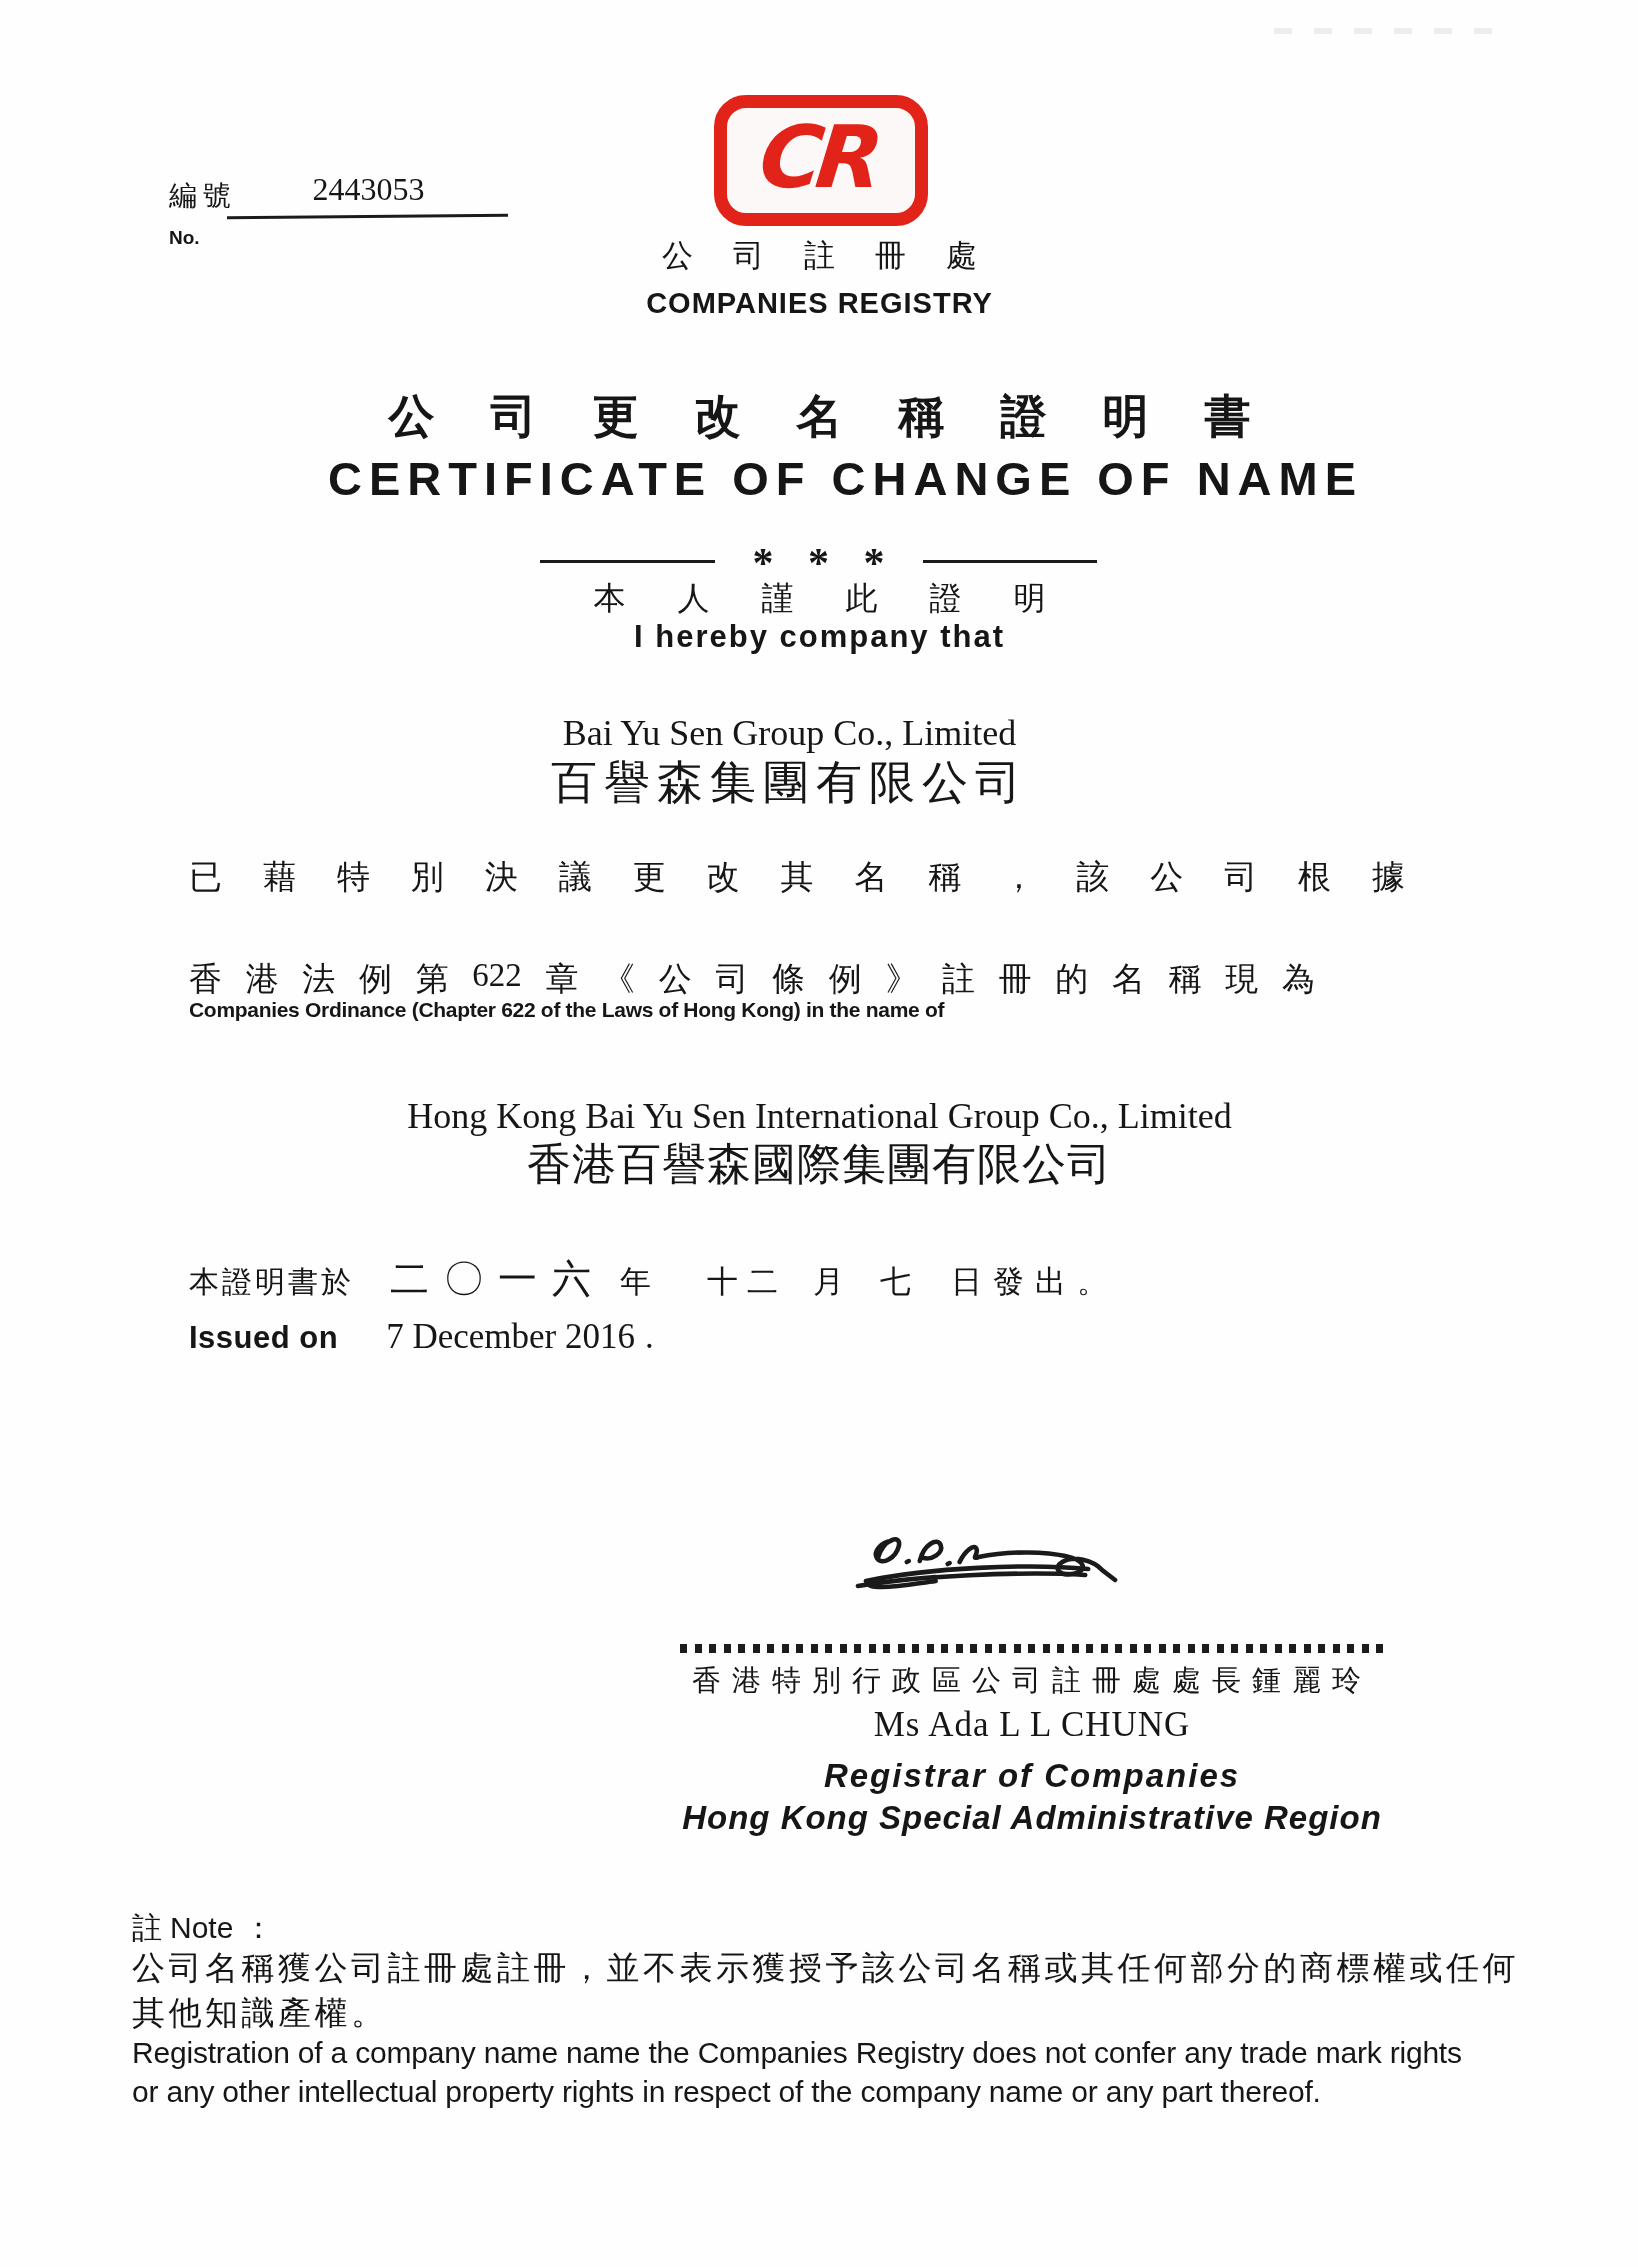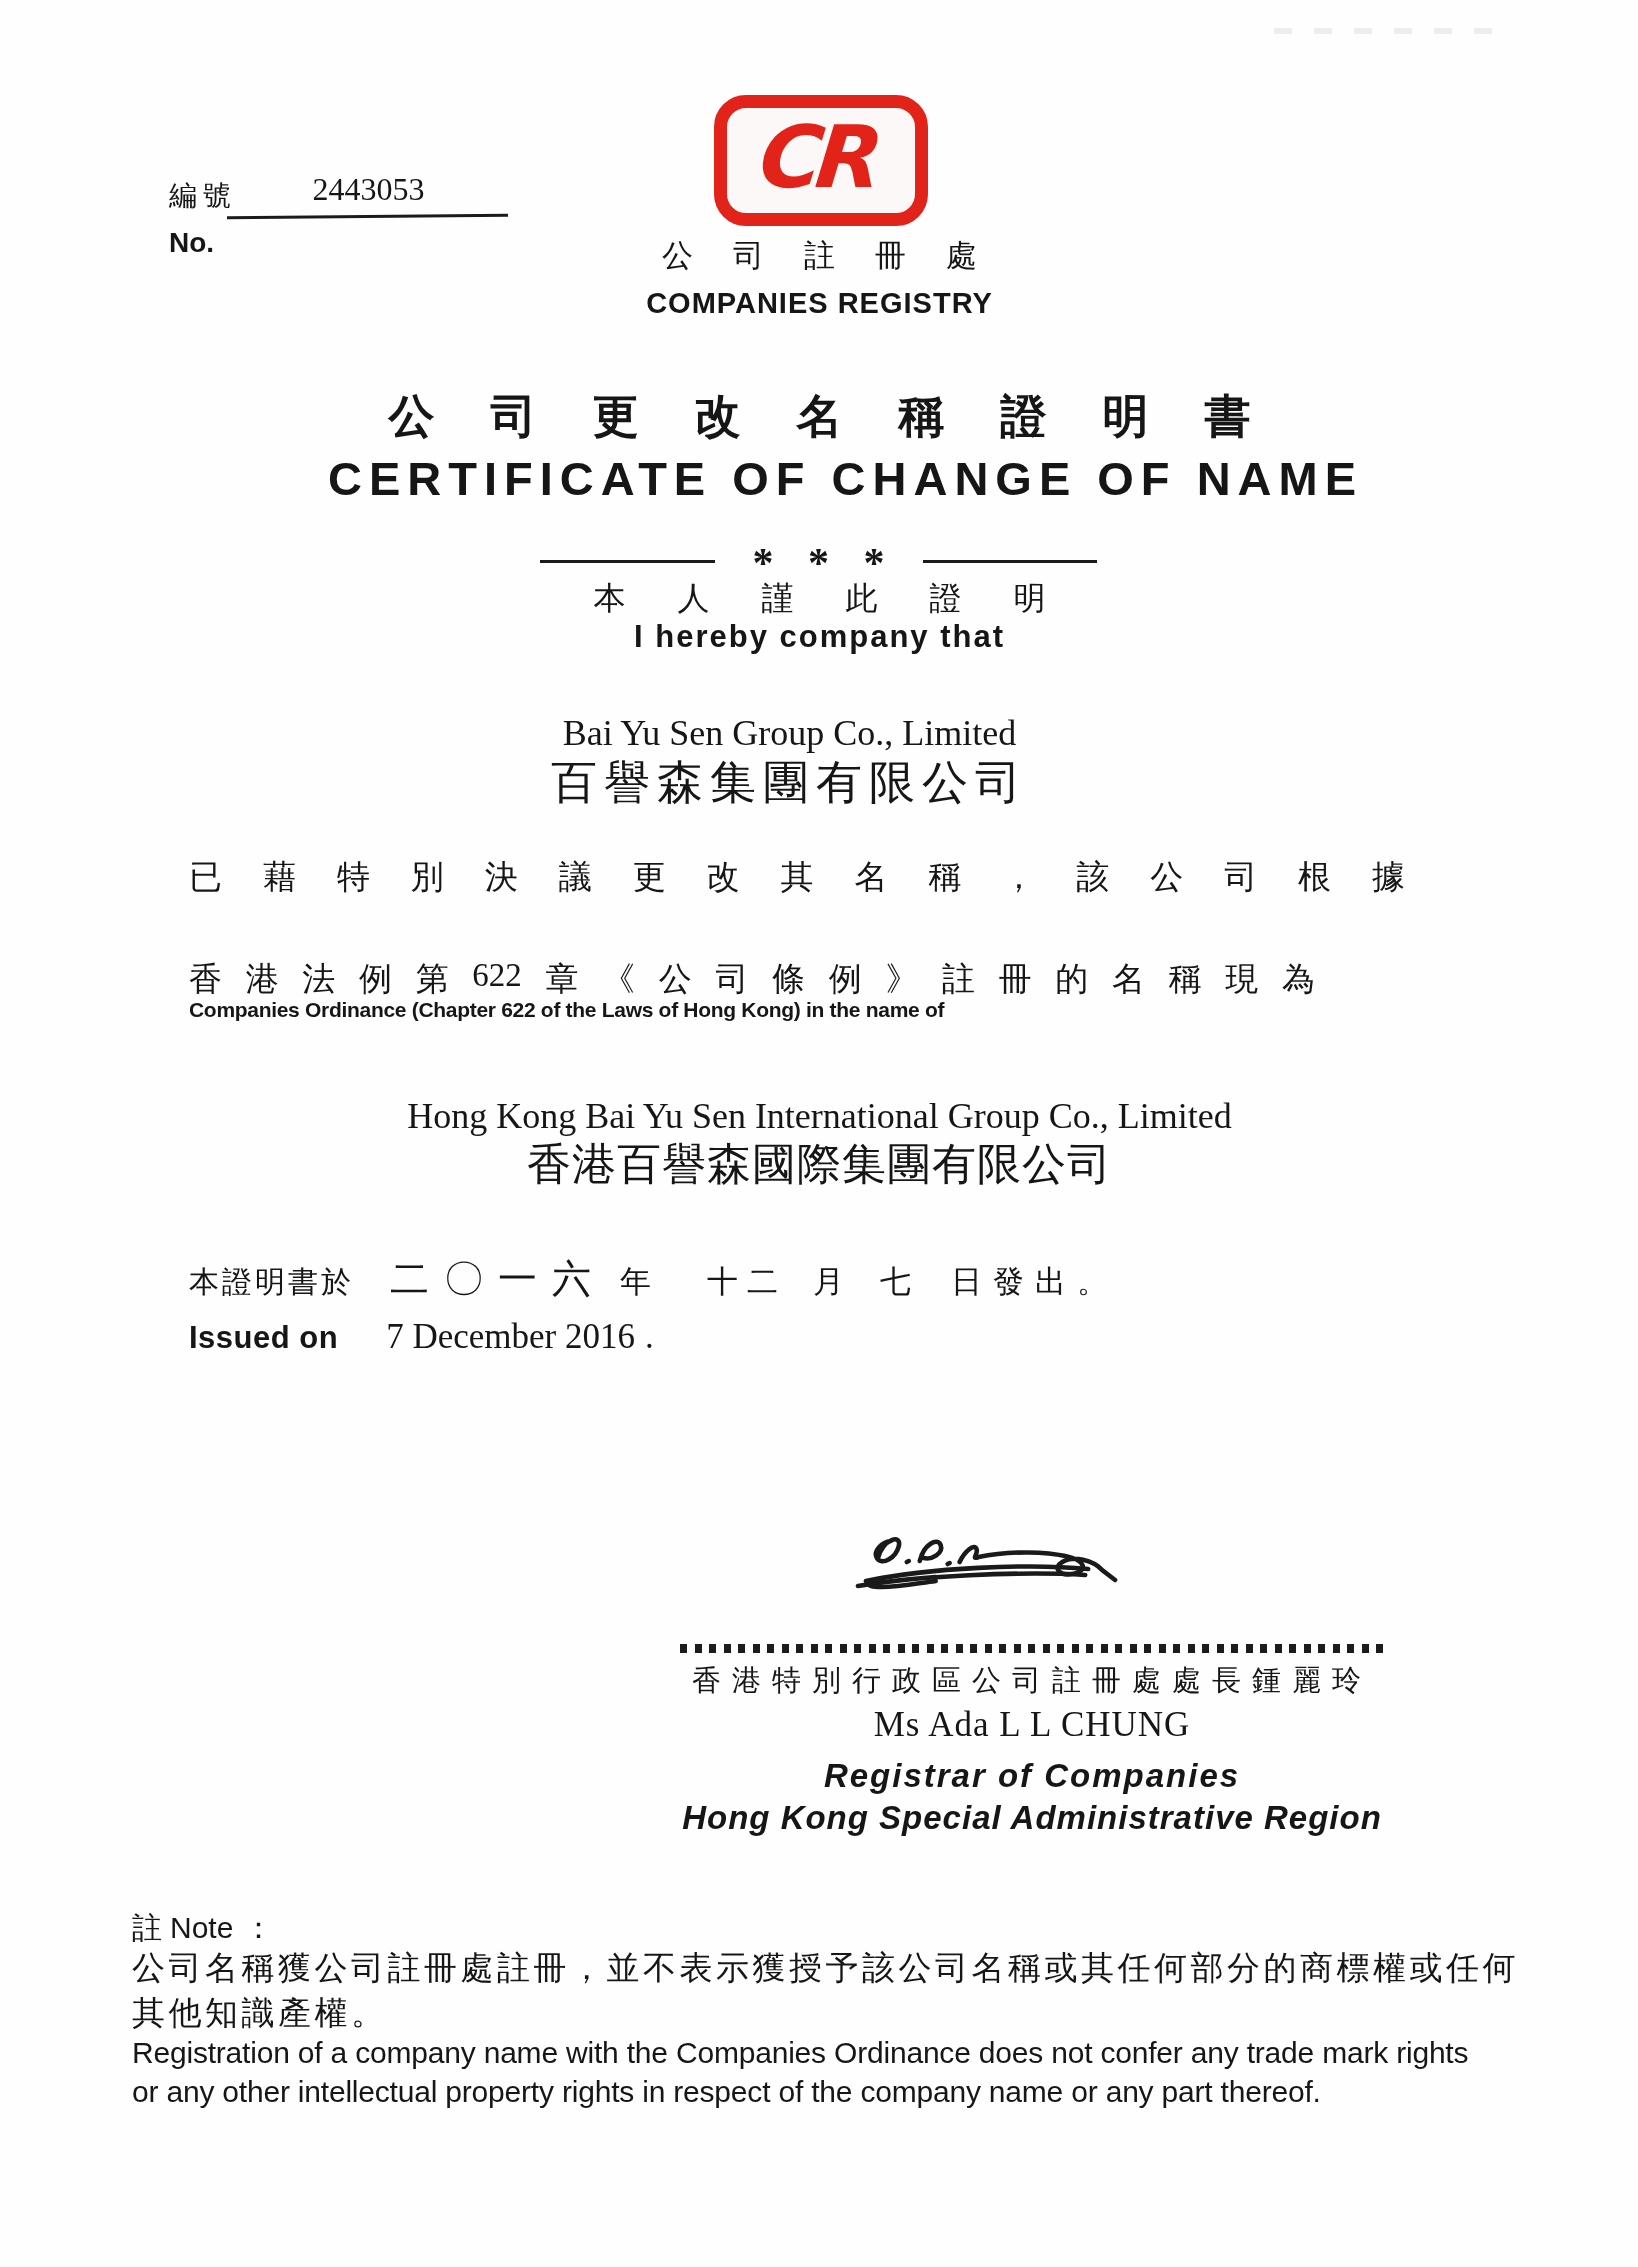--- a/index.html
+++ b/index.html
@@ -15,21 +15,21 @@
   .abs{position:absolute;}
   .sans{font-family:"Liberation Sans","DejaVu Sans",sans-serif;}
   .serif{font-family:"Liberation Serif","DejaVu Serif",serif;}
   .b{font-weight:bold;}
   .center{left:0;width:1639px;text-align:center;}
 
   
   .ref-cjk{left:169px;top:177px;font-size:28px;letter-spacing:6px;}
   .ref-num{left:229px;top:171px;width:279px;text-align:center;font-size:32px;}
   .ref-line{left:227px;top:215px;width:281px;height:3px;background:#1b1b1b;transform:rotate(-0.5deg);}
-  .ref-no{left:169px;top:227px;font-size:28px;}
+  .ref-no{left:169px;top:227px;font-size:19px;}
 
   
   .logo{left:714px;top:95px;width:214px;height:131px;border:13px solid #e2231a;border-radius:32px;background:#fcf8f7;display:flex;align-items:center;justify-content:center;box-sizing:border-box;}
   .logo-text{
     font-family:"DejaVu Sans","Liberation Sans",sans-serif;
     font-weight:bold;font-style:italic;
     font-size:86px;line-height:1;color:#e2231a;
     letter-spacing:-7px;transform:skewX(-6deg) translate(-3px,-4px);
   }
   .registry-cjk{top:235px;font-size:31px;letter-spacing:40px;margin-left:20px;}
@@ -211,17 +211,17 @@
   <div class="abs sigblock registrar-cjk">香港特別行政區公司註冊處處長鍾麗玲</div>
   <div class="abs sigblock registrar-name serif">Ms Ada L L CHUNG</div>
   <div class="abs sigblock registrar-title1 sans b">Registrar of Companies</div>
   <div class="abs sigblock registrar-title2 sans b">Hong Kong Special Administrative Region</div>
 
   <div class="abs note-label">
     <span>註</span><span class="en sans">Note</span><span class="note-colon sans">：</span>
   </div>
   <div class="abs note-cjk1">公司名稱獲公司註冊處註冊，並不表示獲授予該公司名稱或其任何部分的商標權或任何</div>
   <div class="abs note-cjk2">其他知識產權。</div>
-  <div class="abs note-en1 sans">Registration of a company name with the Companies Ordinance does not confer any trade mark rights</div>
+  <div class="abs note-en1 sans">Registration of a company name name the Companies Registry does not confer any trade mark rights</div>
   <div class="abs note-en2 sans">or any other intellectual property rights in respect of the company name or any part thereof.</div>
 
 </div>
 
 
 </body></html>

